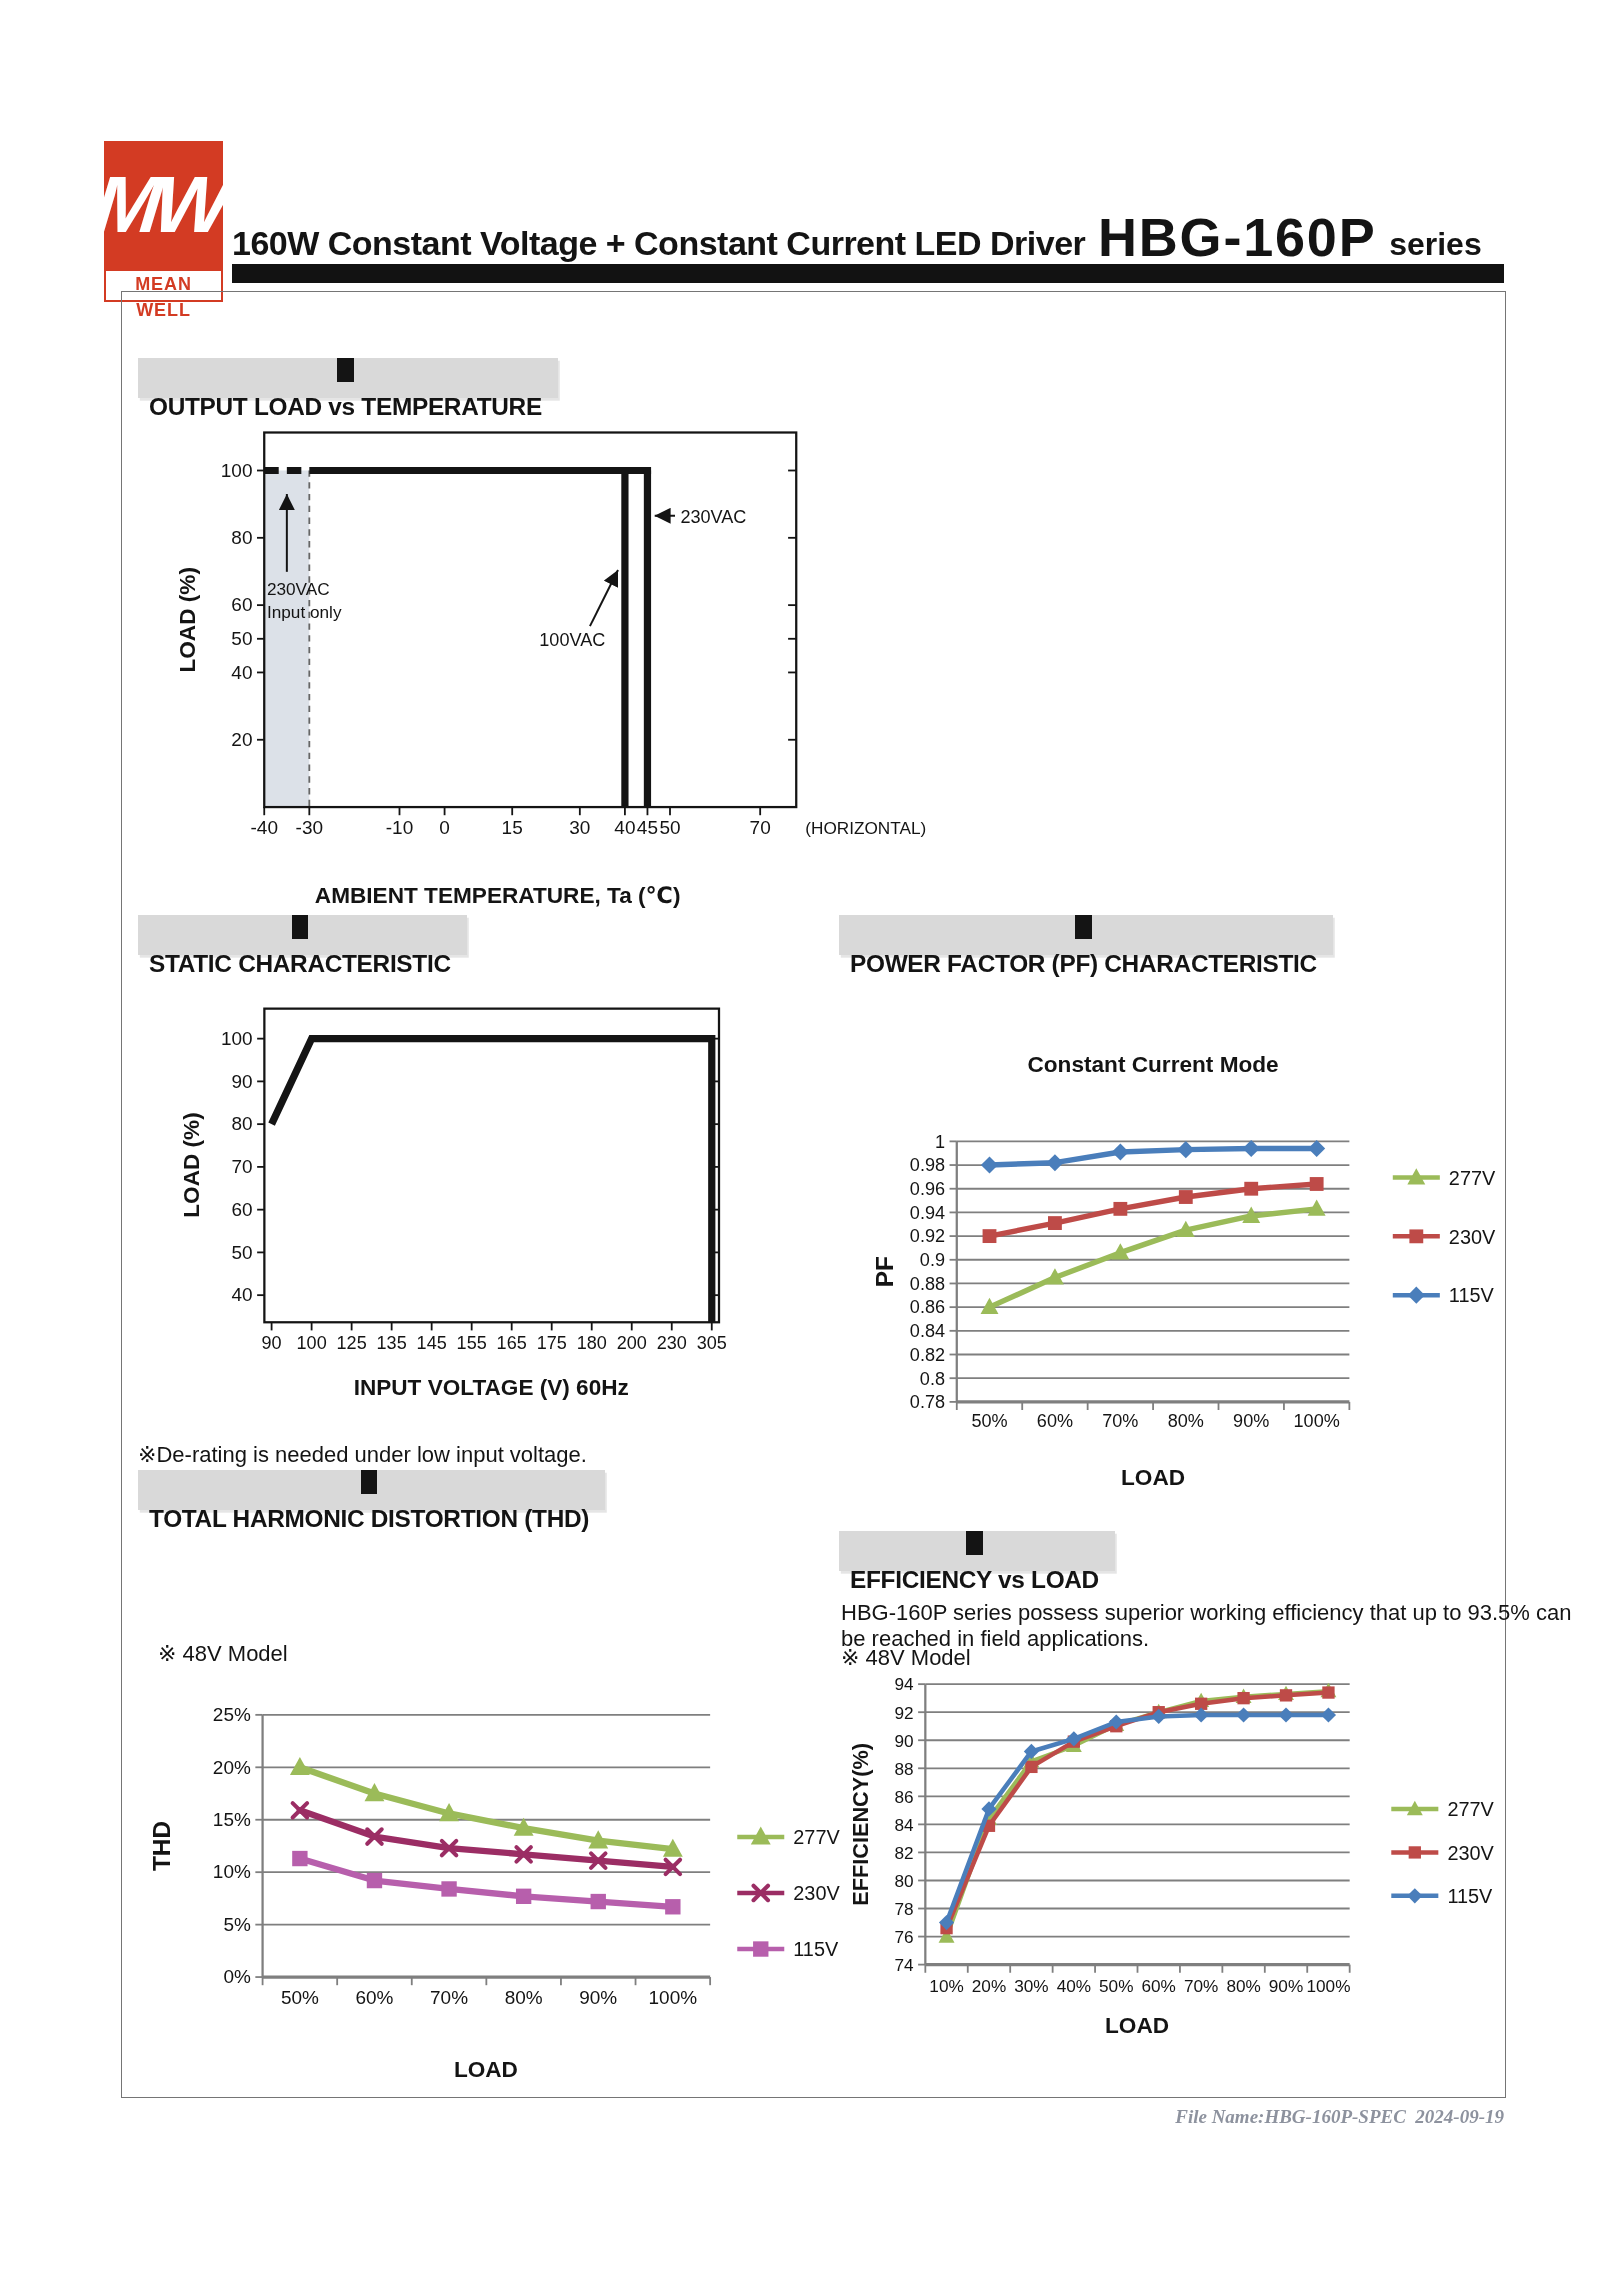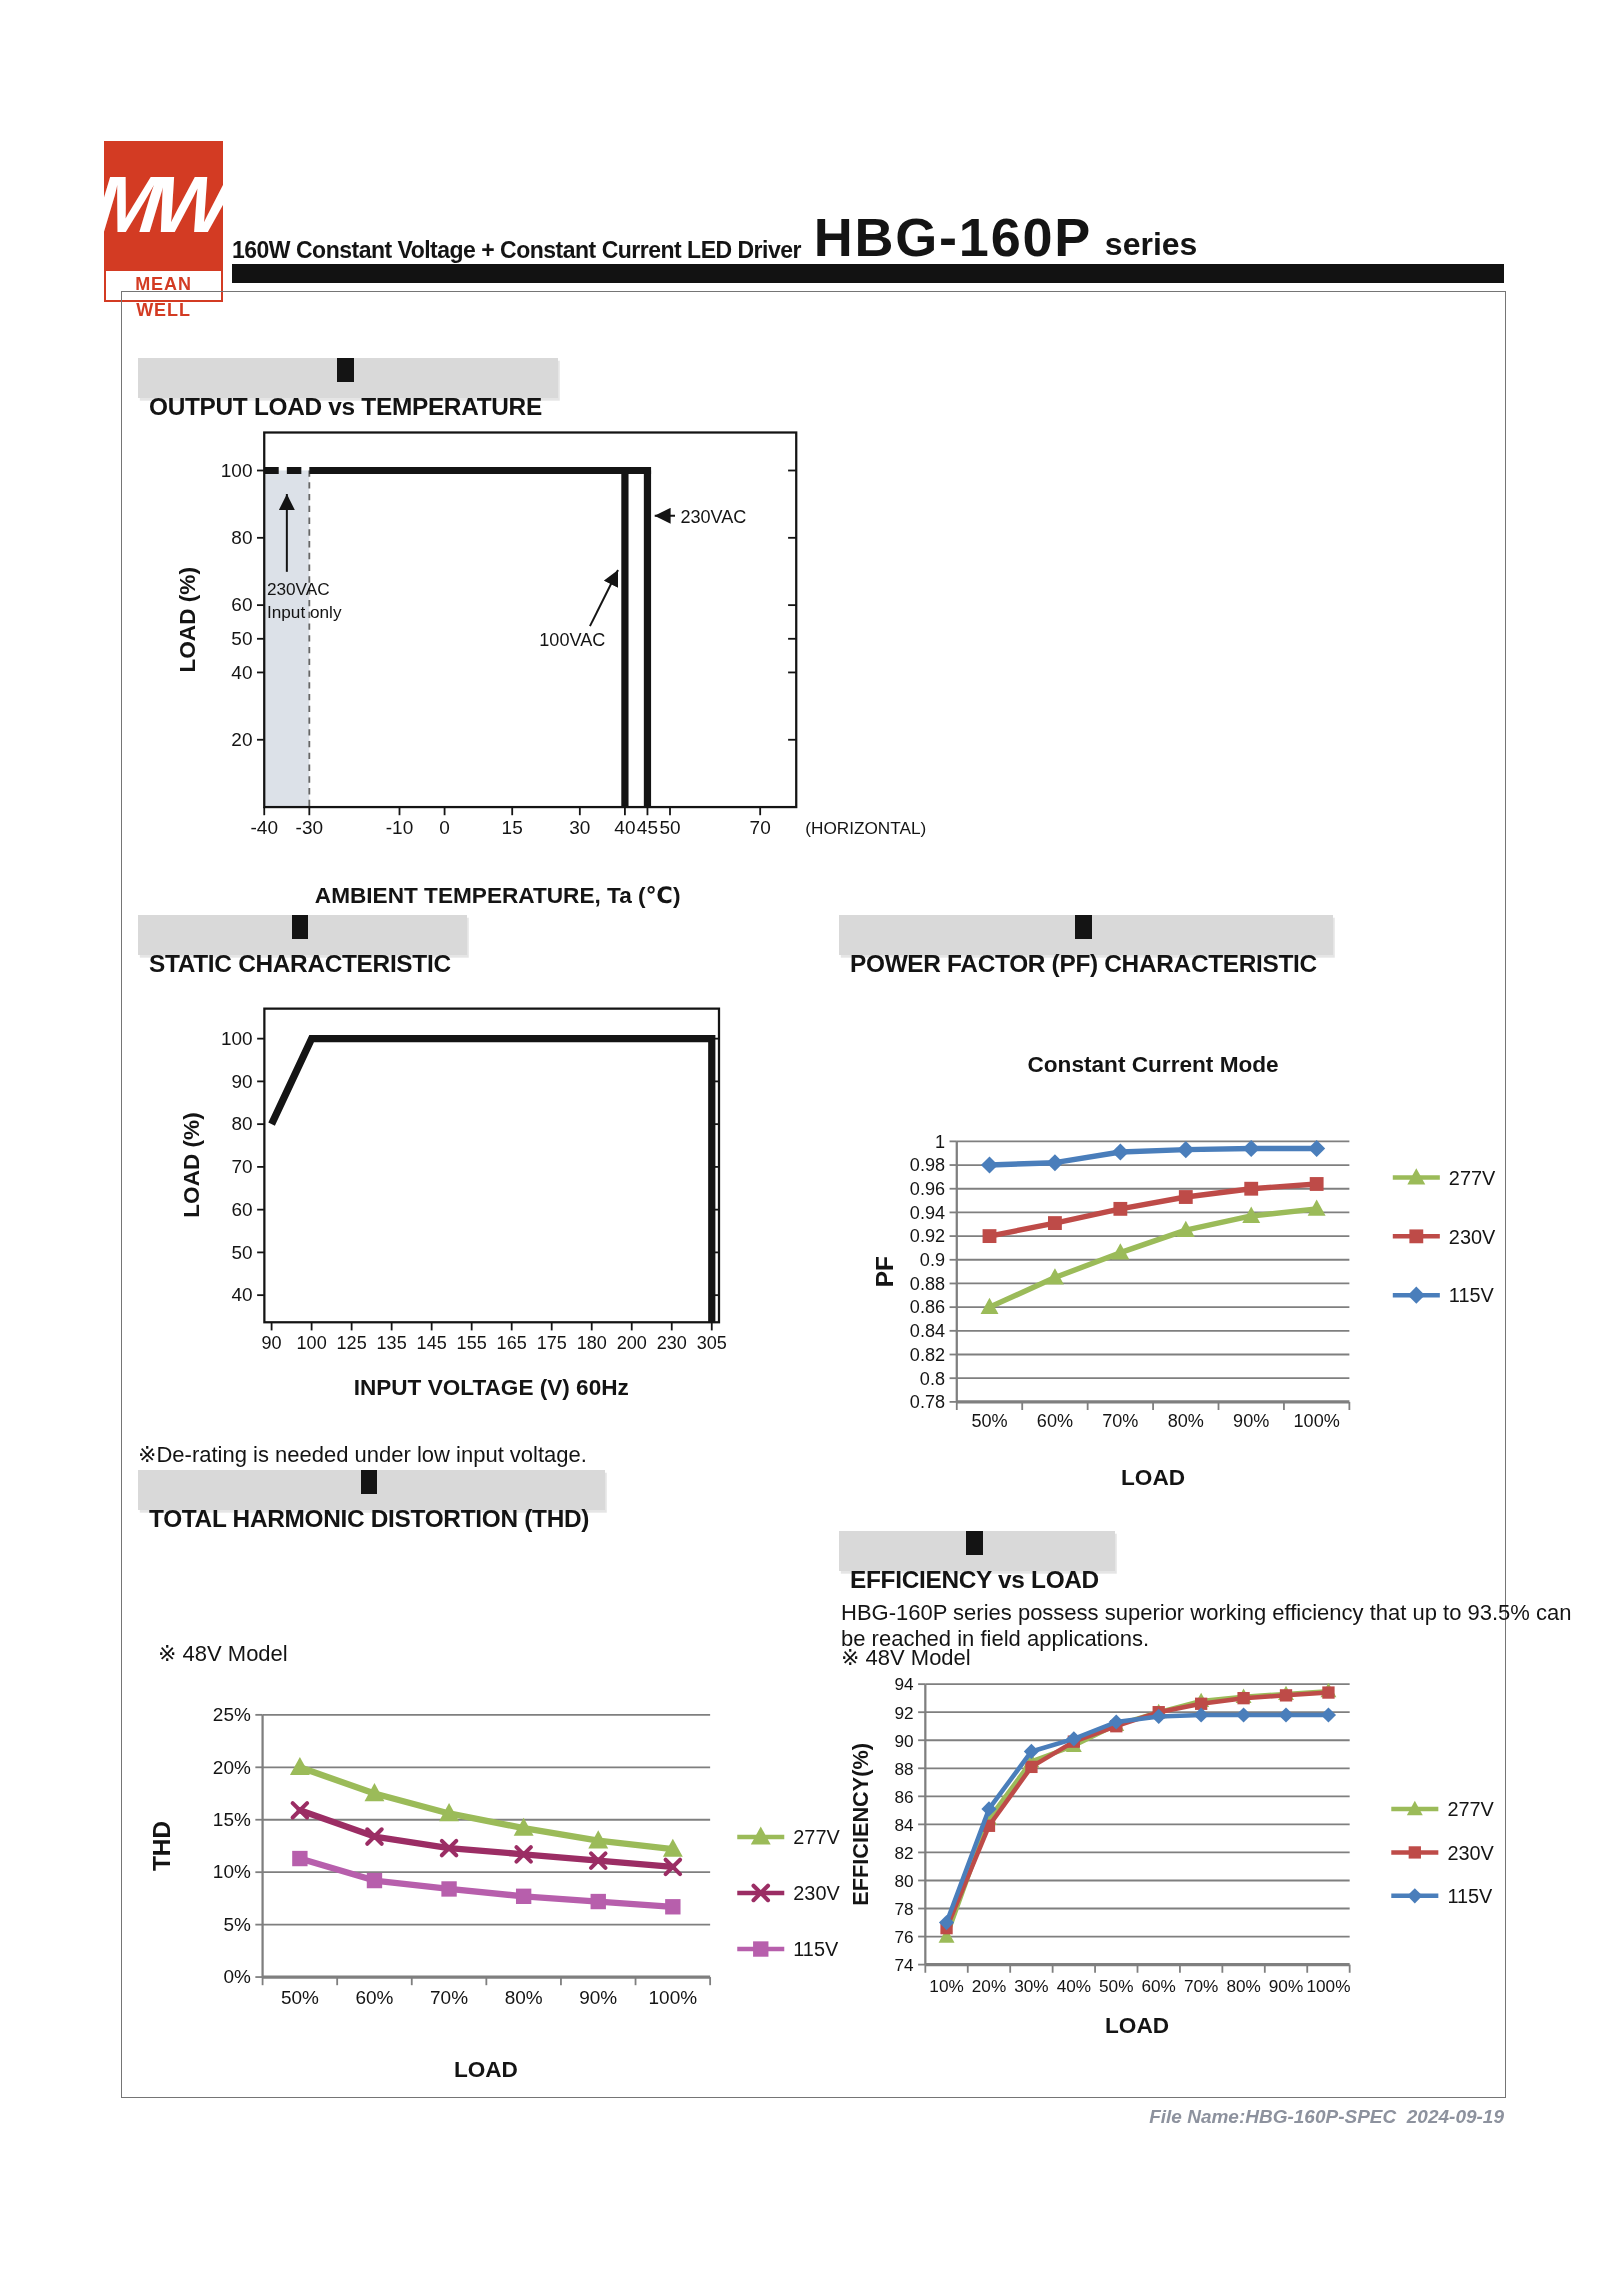--- a/index.html
+++ b/index.html
@@ -20,21 +20,21 @@
 <div class="page">
 
   <div class="abs" style="left:104px;top:141px;width:119px;height:161px;">
     <div style="height:128px;background:#D33B23;display:flex;align-items:center;justify-content:center;overflow:hidden;">
       <span style="font-size:80px;font-weight:bold;font-style:italic;color:#fff;letter-spacing:-7.2px;transform:skewX(-6deg);padding-right:9px;line-height:1;">MW</span>
     </div>
     <div style="height:33px;background:#fff;border:2.7px solid #D33B23;box-sizing:border-box;color:#D33B23;font-weight:bold;font-size:18px;text-align:center;line-height:26px;letter-spacing:0.9px;">MEAN WELL</div>
   </div>
 
   <div class="abs" style="left:232px;top:177px;width:1272px;height:86px;display:flex;align-items:flex-end;gap:12.7px;white-space:nowrap;">
-    <span style="font-size:23px;font-weight:bold;letter-spacing:-0.5px;line-height:1.15;">160W Constant Voltage + Constant Current LED Driver</span>
+    <span style="font-size:34px;font-weight:bold;letter-spacing:-0.5px;line-height:1.15;">160W Constant Voltage + Constant Current LED Driver</span>
     <span style="font-size:54px;font-weight:bold;letter-spacing:1.8px;line-height:0.95;">HBG-160P</span>
     <span style="font-size:32px;font-weight:bold;line-height:1.15;">series</span>
   </div>
   <div class="abs" style="left:232px;top:264px;width:1272px;height:19px;background:#121212;"></div>
 
   <div class="abs" style="left:121px;top:291px;width:1385px;height:1807px;border:1.8px solid #757575;box-sizing:border-box;"></div>
 
   <div class="sec" style="left:138px;top:358px;">
     <span class="sq"></span>
     <span>OUTPUT LOAD vs TEMPERATURE</span>
@@ -463,15 +463,15 @@
         <rect x="627.2" y="251.2" width="13.6" height="13.6" fill="#BE4B48"></rect>
         <text x="670" y="266" font-size="22" text-anchor="start">230V</text>
         <line x1="608" y1="306" x2="660" y2="306" stroke="#4A7EBB" stroke-width="5"></line>
         <path d="M 634 297.6 L 642.4 306 L 634 314.4 L 625.6 306 Z" fill="#4A7EBB"></path>
         <text x="670" y="314" font-size="22" text-anchor="start">115V</text>
       </g>
       <text x="327" y="458" font-size="25" text-anchor="middle" font-weight="bold">LOAD</text>
       <text x="30" y="227" font-size="24" text-anchor="middle" font-weight="bold" transform="rotate(-90 30 227)">EFFICIENCY(%)</text>
     </svg>
 
-  <div class="abs" style="right:111px;top:2106px;font-size:19px;font-style:italic;font-weight:600;color:#8D929E;white-space:pre;">File Name:HBG-160P-SPEC  2024-09-19</div>
+  <div class="abs" style="right:111px;top:2106px;font-size:19px;font-style:italic;font-weight:600;color:#8D929E;white-space:pre;font-family:Liberation Serif, serif;">File Name:HBG-160P-SPEC  2024-09-19</div>
 </div>
 
 
 </body></html>

